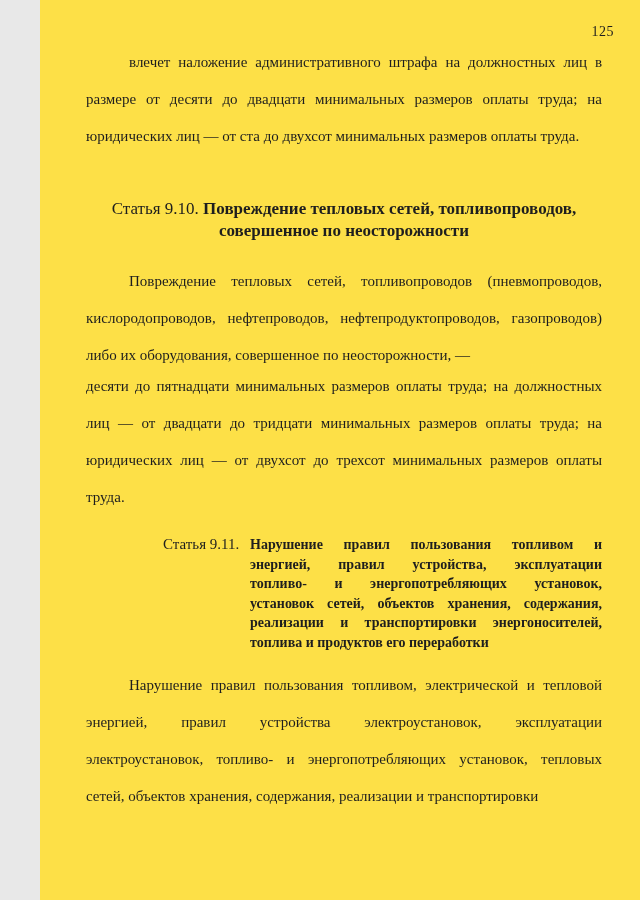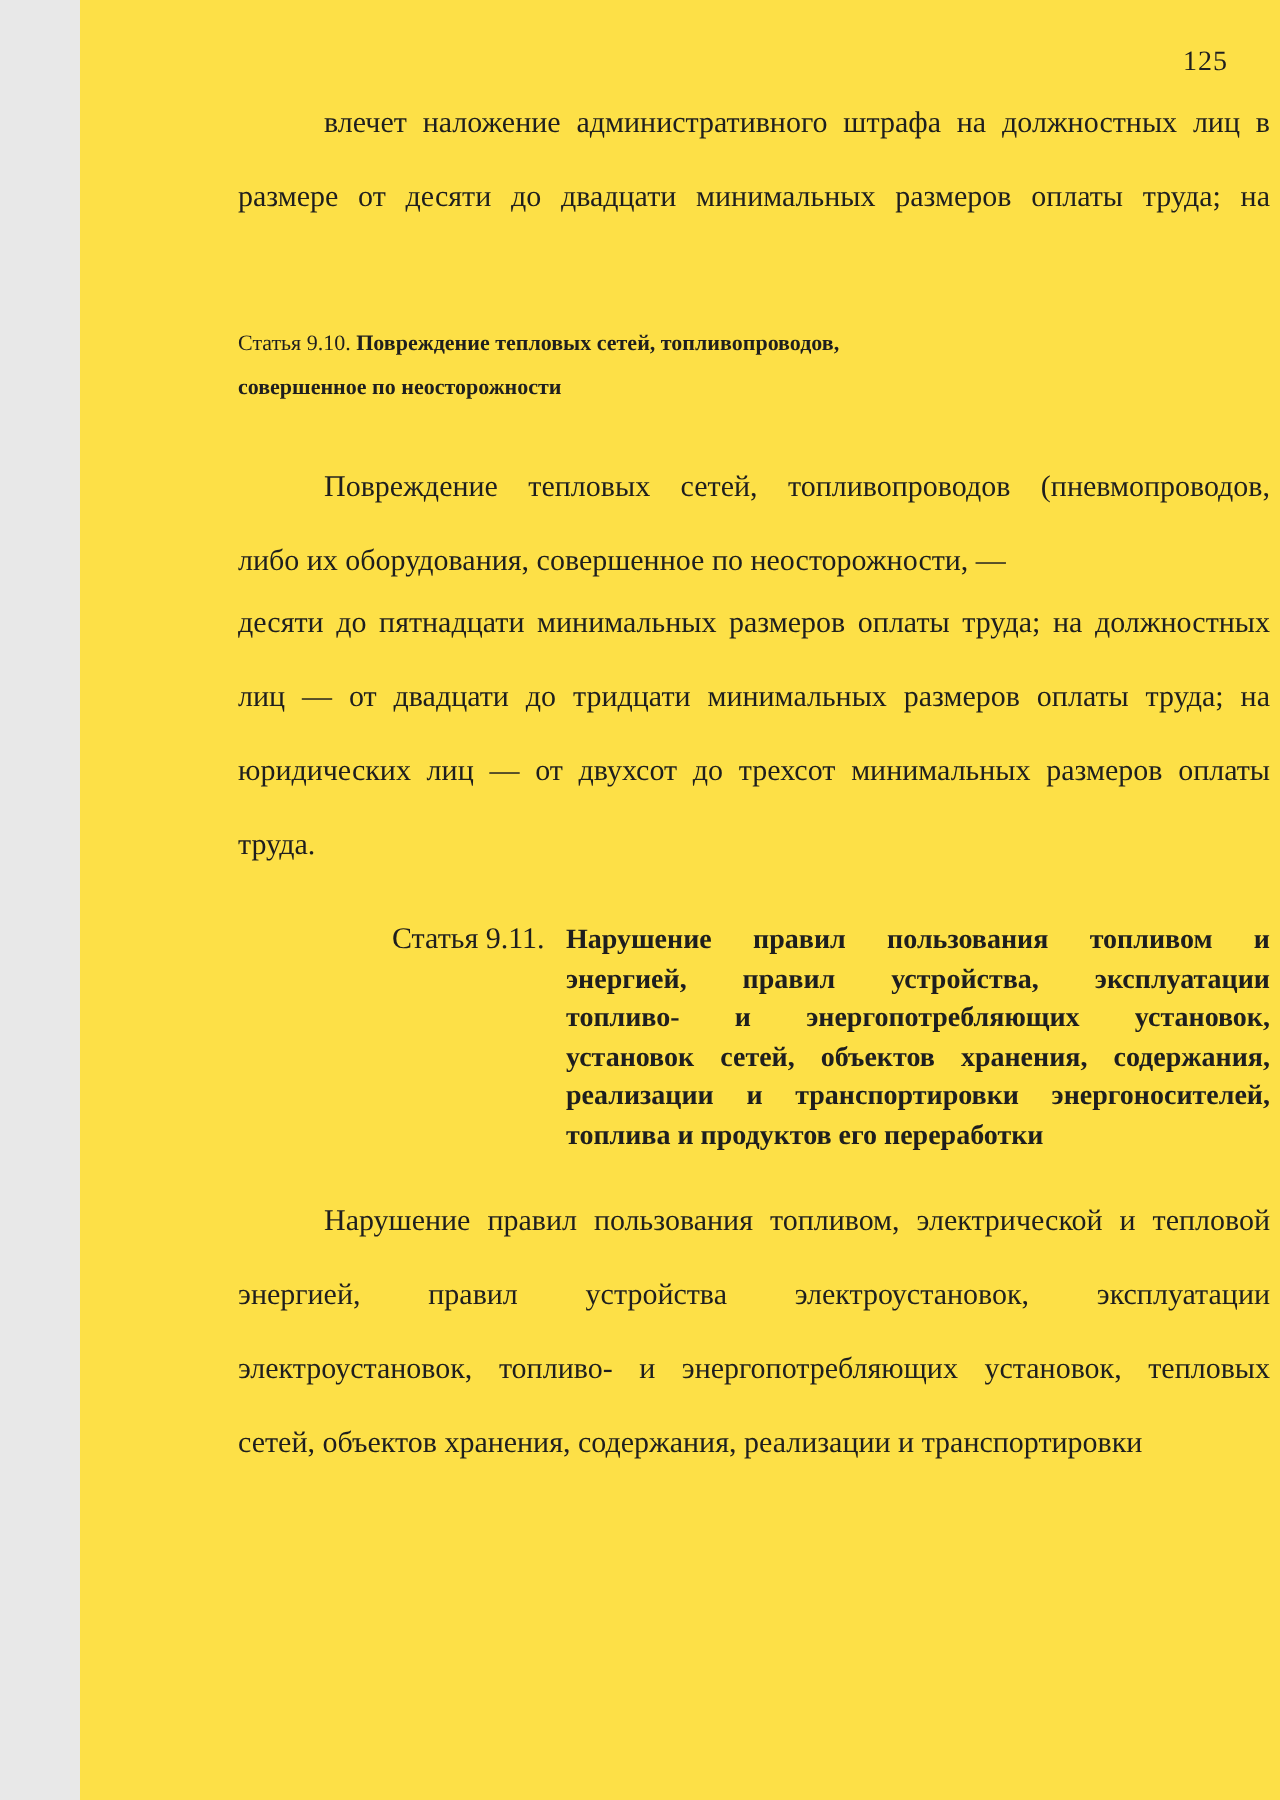--- a/index.html
+++ b/index.html
@@ -15,38 +15,39 @@
   }
   .pageno {
     position: absolute;
     top: 24px;
     right: 66px;
     font-size: 14px;
     letter-spacing: 0.5px;
   }
   .content {
     position: absolute;
-    left: 79px;
+    left: 46px;
     top: 0;
     width: 516px;
   }
   
   .paragraph { font-size: 15px; }
   .paragraph .line {
     line-height: 37px;
     height: 37px;
     text-align: justify;
     white-space: normal;
     overflow: hidden;
   }
   .paragraph .line.jl { text-align-last: justify; }
   .paragraph .line.indent { text-indent: 43px; }
   
   .heading-centered {
-    font-size: 11px;
+    text-align: center;
+    font-size: 17px;
   }
   .heading-centered .hc-line { line-height: 22px; height: 22px; overflow: hidden; }
   .heading-centered .htext { font-weight: bold; }
   
   .heading-hanging {
     display: flex;
     margin-left: 46px;
   }
   .hh-label {
     flex: 0 0 87px;
@@ -76,27 +77,29 @@
 </style>
 </head>
 <body>
 
 <div class="sheet">
   <div class="pageno">125</div>
   <div class="content">
       <div class="block block-0 paragraph">
         <div class="line jl indent">влечет наложение административного штрафа на должностных лиц в</div>
         <div class="line jl">размере от десяти до двадцати минимальных размеров оплаты труда; на</div>
+        <div class="line">юридических лиц — от ста до двухсот минимальных размеров оплаты труда.</div>
       </div>
       <div class="block block-1 heading-centered">
         <div class="hc-line"><span>Статья 9.10. </span><span class="htext">Повреждение тепловых сетей, топливопроводов,</span></div>
         <div class="hc-line htext">совершенное по неосторожности</div>
       </div>
       <div class="block block-2 paragraph">
         <div class="line jl indent">Повреждение тепловых сетей, топливопроводов (пневмопроводов,</div>
+        <div class="line jl">кислородопроводов, нефтепроводов, нефтепродуктопроводов, газопроводов)</div>
         <div class="line">либо их оборудования, совершенное по неосторожности, —</div>
       </div>
       <div class="block block-3 paragraph">
         <div class="line jl">десяти до пятнадцати минимальных размеров оплаты труда; на должностных</div>
         <div class="line jl">лиц — от двадцати до тридцати минимальных размеров оплаты труда; на</div>
         <div class="line jl">юридических лиц — от двухсот до трехсот минимальных размеров оплаты</div>
         <div class="line">труда.</div>
       </div>
       <div class="block block-4 heading-hanging">
         <span class="hh-label">Статья 9.11.</span>

